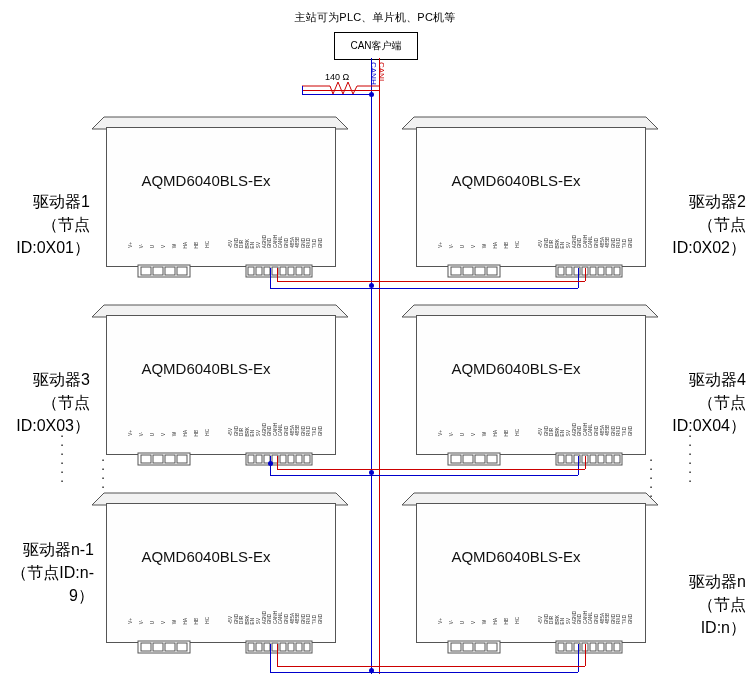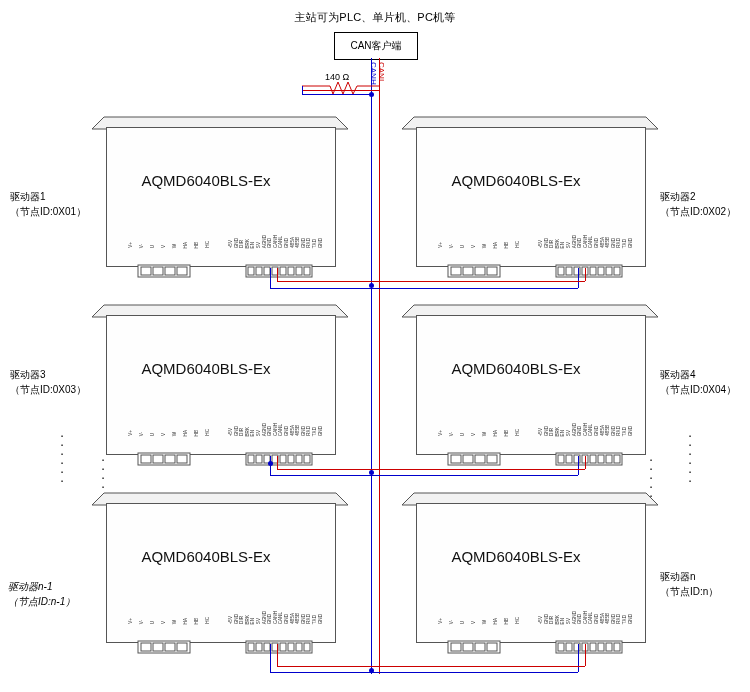--- a/index.html
+++ b/index.html
@@ -58,21 +58,21 @@
     position:absolute;left:18px;top:98px;width:220px;height:34px;
     font-size:4.6px;color:#333;
   }
   .pinlabel{
     position:absolute;bottom:0;
     writing-mode:vertical-rl;text-orientation:mixed;
     white-space:nowrap;transform:rotate(180deg);
   }
 
   
-  .side-caption{font-size:10px;line-height:1.45;text-align:left;}
+  .side-caption{font-size:16px;line-height:1.45;text-align:right;}
 
   
   .vdots{font-size:13px;line-height:9px;color:#000;letter-spacing:0;text-align:center;}
 </style>
 </head>
 <body>
 
 <div class="abs master-caption">主站可为PLC、单片机、PC机等</div>
 
 <div class="abs master-box">
@@ -415,23 +415,23 @@
         <rect x="150" y="3" width="6" height="8"></rect>
       <rect x="158" y="3" width="6" height="8"></rect>
         <rect x="166" y="3" width="6" height="8"></rect>
       <rect x="174" y="3" width="6" height="8"></rect>
         <rect x="182" y="3" width="6" height="8"></rect>
       <rect x="190" y="3" width="6" height="8"></rect>
         <rect x="198" y="3" width="6" height="8"></rect>
     </g>
   </svg>
 </div>
-<div class="abs side-caption" style="left:8px;top:580px;width:86px;font-style:italic;">
+<div class="abs side-caption" style="left:8px;top:538px;width:86px;">
   <div>驱动器n-1</div>
-  <div>（节点ID:n-1）</div>
+  <div>（节点ID:n-9）</div>
 </div>
 
 <div class="abs unit" id="u5" style="left:402px;top:492px;">
   <svg class="plate-svg" width="256" height="14">
     <polygon points="0,13 12,1 244,1 256,13" fill="#f2f2f2" stroke="#555" stroke-width="1"></polygon>
   </svg>
   <div class="body"></div>
   <div class="title">AQMD6040BLS-Ex</div>
   <div class="pinlabels">
       <span class="pinlabel" style="left: 18px;">V+</span>

